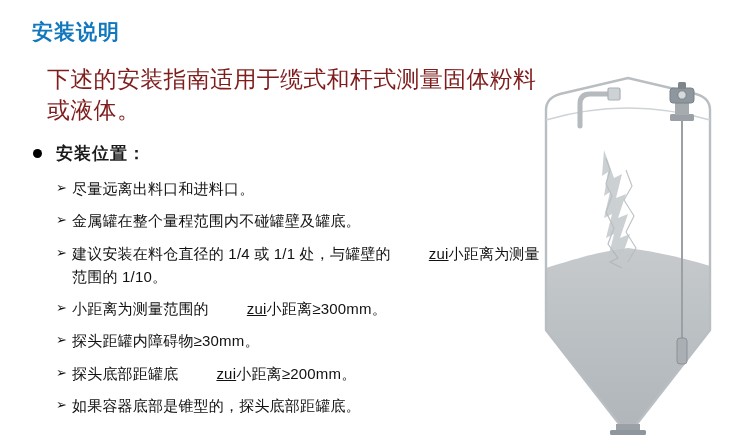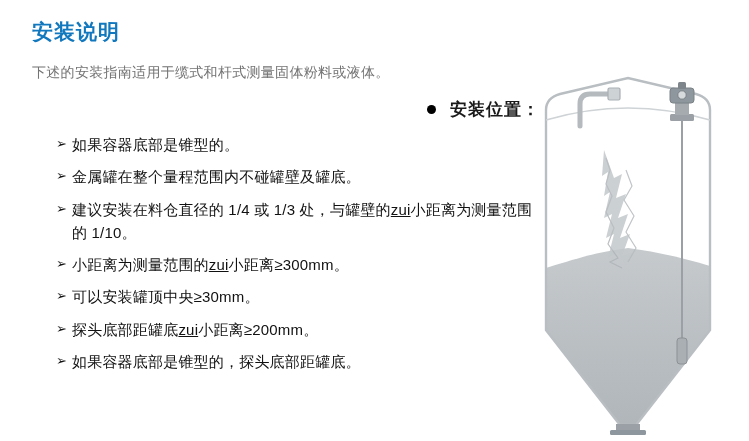--- a/index.html
+++ b/index.html
@@ -29,30 +29,29 @@
     box-sizing: border-box;
   }
   .title {
     font-size: 21px;
     font-weight: bold;
     color: #1278be;
     letter-spacing: 1px;
     margin: 0 0 18px 2px;
   }
   .intro {
-    font-size: 14px;
-    color: #737373;
-    margin: 0 0 16px 2px;
+    font-size: 23px;
+    color: #7f1d1d;
+    margin: 0 0 16px 17px;
     letter-spacing: 0.3px;
   }
   .section-head {
     display: flex;
     align-items: center;
     margin: 0 0 12px 0;
-    justify-content: flex-end;
   }
   .bullet-dot {
     width: 9px;
     height: 9px;
     border-radius: 50%;
     background: #000;
     display: inline-block;
     margin-right: 14px;
     margin-left: 3px;
   }
@@ -80,20 +79,21 @@
     color: #111;
     font-size: 13px;
     line-height: 1.7;
   }
   .item-text {
     flex: 1 1 auto;
     letter-spacing: 0.2px;
   }
   .item-text .u {
     text-decoration: underline;
+    padding-left: 38px;
   }
   
   .illus {
     position: absolute;
     right: 0;
     top: 0;
     width: 220px;
     height: 441px;
   }
   .illus svg {
@@ -112,37 +112,37 @@
     <p class="intro">下述的安装指南适用于缆式和杆式测量固体粉料或液体。</p>
 
     <div class="section-head">
       <span class="bullet-dot"></span>
       <span class="label">安装位置：</span>
     </div>
 
     <ul class="items">
       <li>
         <span class="arrow">➢</span>
-        <span class="item-text"><span>如果容器底部是锥型的。</span><span class="u"></span><span></span></span>
+        <span class="item-text"><span>尽量远离出料口和进料口。</span><span class="u"></span><span></span></span>
       </li>
       <li>
         <span class="arrow">➢</span>
         <span class="item-text"><span>金属罐在整个量程范围内不碰罐壁及罐底。</span><span class="u"></span><span></span></span>
       </li>
       <li>
         <span class="arrow">➢</span>
-        <span class="item-text"><span>建议安装在料仓直径的 1/4 或 1/3 处，与罐壁的</span><span class="u">zui</span><span>小距离为测量范围的 1/10。</span></span>
+        <span class="item-text"><span>建议安装在料仓直径的 1/4 或 1/1 处，与罐壁的</span><span class="u">zui</span><span>小距离为测量范围的 1/10。</span></span>
       </li>
       <li>
         <span class="arrow">➢</span>
         <span class="item-text"><span>小距离为测量范围的</span><span class="u">zui</span><span>小距离≥300mm。</span></span>
       </li>
       <li>
         <span class="arrow">➢</span>
-        <span class="item-text"><span>可以安装罐顶中央≥30mm。</span><span class="u"></span><span></span></span>
+        <span class="item-text"><span>探头距罐内障碍物≥30mm。</span><span class="u"></span><span></span></span>
       </li>
       <li>
         <span class="arrow">➢</span>
         <span class="item-text"><span>探头底部距罐底</span><span class="u">zui</span><span>小距离≥200mm。</span></span>
       </li>
       <li>
         <span class="arrow">➢</span>
         <span class="item-text"><span>如果容器底部是锥型的，探头底部距罐底。</span><span class="u"></span><span></span></span>
       </li>
     </ul>

